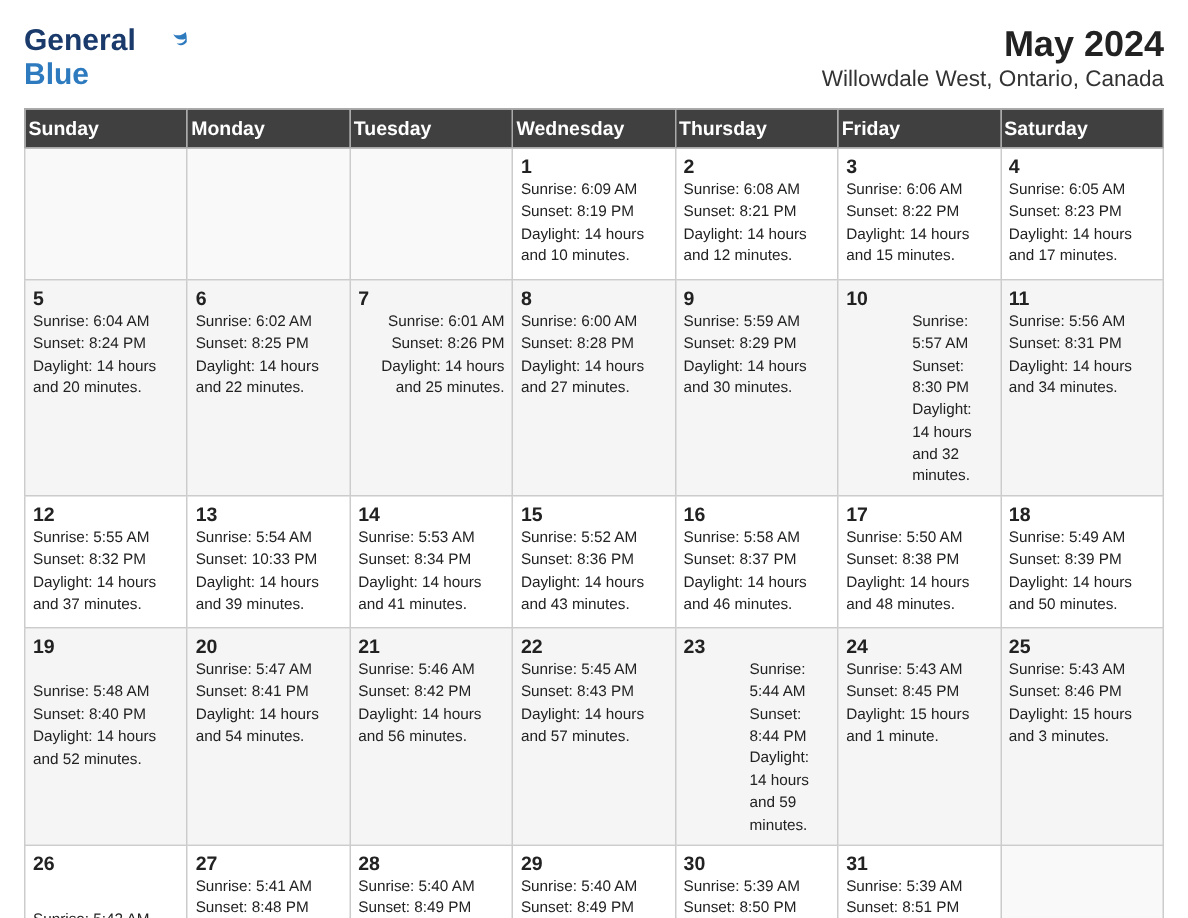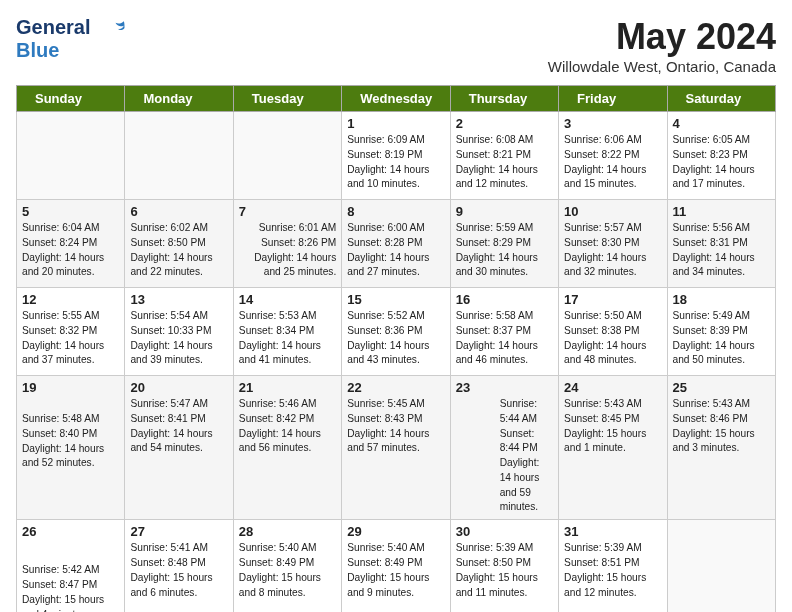--- a/index.html
+++ b/index.html
@@ -38,38 +38,38 @@
     }
     .logo-icon {
       width: 18px;
       height: 18px;
       margin-left: 2px;
     }
     .title-area {
       text-align: right;
     }
     .month-title {
-      font-size: 36px;
+      font-size: 24px;
       font-weight: bold;
       color: #222;
     }
     .location-title {
       font-size: 15px;
       color: #333;
     }
     .calendar {
       width: 100%;
       border-collapse: collapse;
       table-layout: fixed;
     }
     .calendar th {
-      background-color: #4d7c0f;
+      background-color: #404040;
       color: #fff;
       text-align: left;
-      padding: 5px 18px;
+      padding: 5px 2px;
       font-size: 13px;
       border: 1px solid #aaa;
     }
     .calendar td {
       vertical-align: top;
       border: 1px solid #ccc;
       padding: 4px 5px;
       height: 88px;
       font-size: 10.5px;
       color: #222;
@@ -161,21 +161,21 @@
         <td>
           <span class="day-number">5</span>
           <div class="day-info" style="white-space: pre-line;">Sunrise: 6:04 AM
 Sunset: 8:24 PM
 Daylight: 14 hours
 and 20 minutes.</div>
         </td>
         <td>
           <span class="day-number">6</span>
           <div class="day-info" style="white-space: pre-line;">Sunrise: 6:02 AM
-Sunset: 8:50 PM
+Sunset: 8:25 PM
 Daylight: 14 hours
 and 22 minutes.</div>
         </td>
         <td>
           <span class="day-number">7</span>
           <div class="day-info" style="white-space: pre-line; text-align: right;">Sunrise: 6:01 AM
 Sunset: 8:26 PM
 Daylight: 14 hours
 and 25 minutes.</div>
         </td>
@@ -188,21 +188,21 @@
         </td>
         <td>
           <span class="day-number">9</span>
           <div class="day-info" style="white-space: pre-line;">Sunrise: 5:59 AM
 Sunset: 8:29 PM
 Daylight: 14 hours
 and 30 minutes.</div>
         </td>
         <td>
           <span class="day-number">10</span>
-          <div class="day-info" style="white-space: pre-line;">Sunrise: 5:57 AM
+          <div class="day-info" style="white-space: pre-line; margin-left: 44px;">Sunrise: 5:57 AM
 Sunset: 8:30 PM
 Daylight: 14 hours
 and 32 minutes.</div>
         </td>
         <td>
           <span class="day-number">11</span>
           <div class="day-info" style="white-space: pre-line;">Sunrise: 5:56 AM
 Sunset: 8:31 PM
 Daylight: 14 hours
 and 34 minutes.</div>

